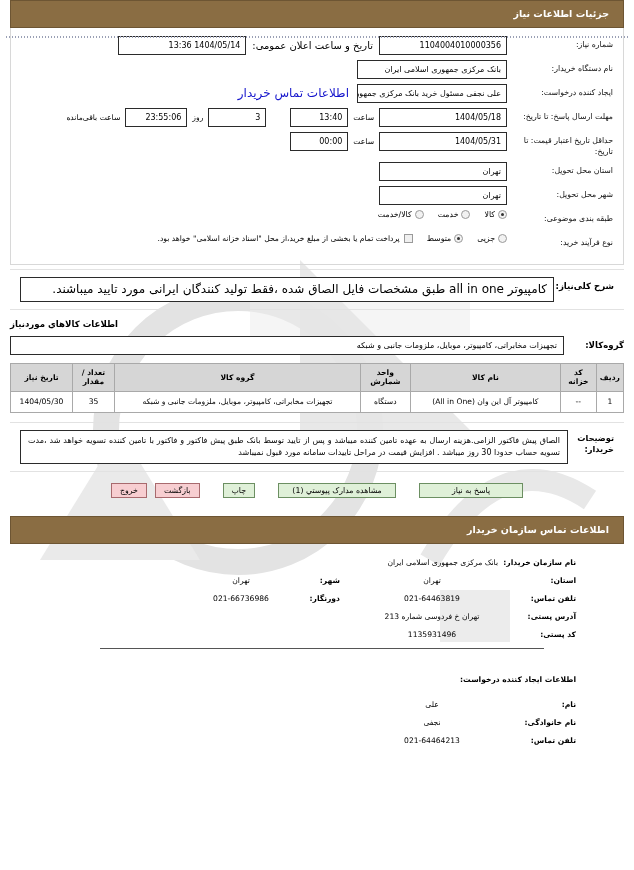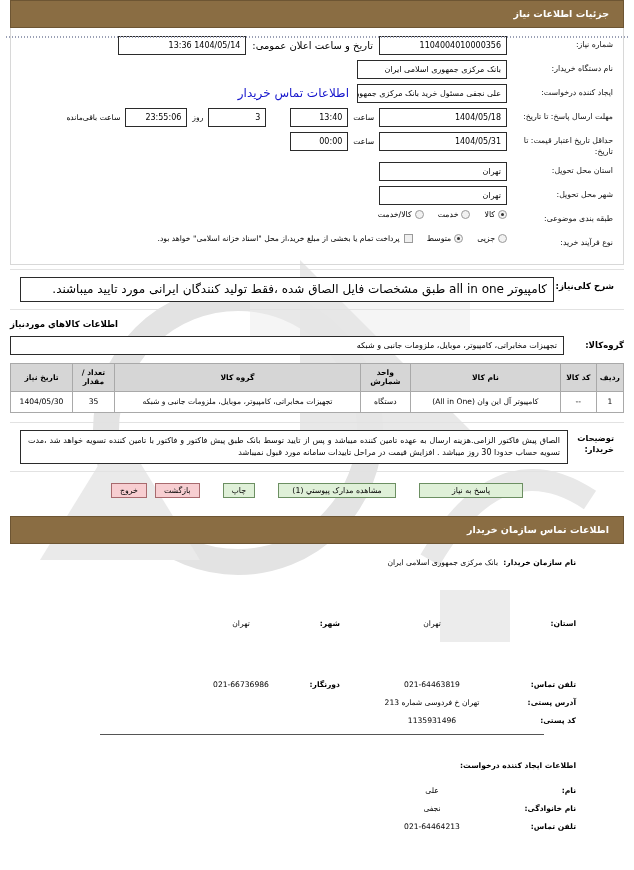--- a/index.html
+++ b/index.html
@@ -325,21 +325,20 @@
     text-align: center;
     white-space: nowrap;
   }
   .c-val.ltr { direction: ltr; }
   .c-label2 {
     font-weight: bold;
     width: 56px; flex: 0 0 56px;
     text-align: right;
     white-space: nowrap;
     margin-right: 22px;
-    margin-top: 43px;
   }
   .c-val2 {
     width: 86px; flex: 0 0 86px;
     text-align: center;
     white-space: nowrap;
   }
   .c-val2.ltr { direction: ltr; }
   .c-val-wide {
     flex: 0 0 auto;
     text-align: right;
@@ -489,21 +488,21 @@
 
     <div class="group-row">
       <div class="group-label">گروه‌کالا:</div>
       <div class="group-box">تجهیزات مخابراتی، کامپیوتر، موبایل، ملزومات جانبی و شبکه</div>
     </div>
 
     <table class="goods">
       <thead>
         <tr>
           <th class="col-radif">ردیف</th>
-          <th class="col-code">کد کالا</th>
+          <th class="col-code">کد خزانه</th>
           <th class="col-name">نام کالا</th>
           <th class="col-unit">واحد شمارش</th>
           <th class="col-group">گروه کالا</th>
           <th class="col-qty">تعداد / مقدار</th>
           <th class="col-date">تاریخ نیاز</th>
         </tr>
       </thead>
       <tbody>
         <tr>
           <td>1</td>

